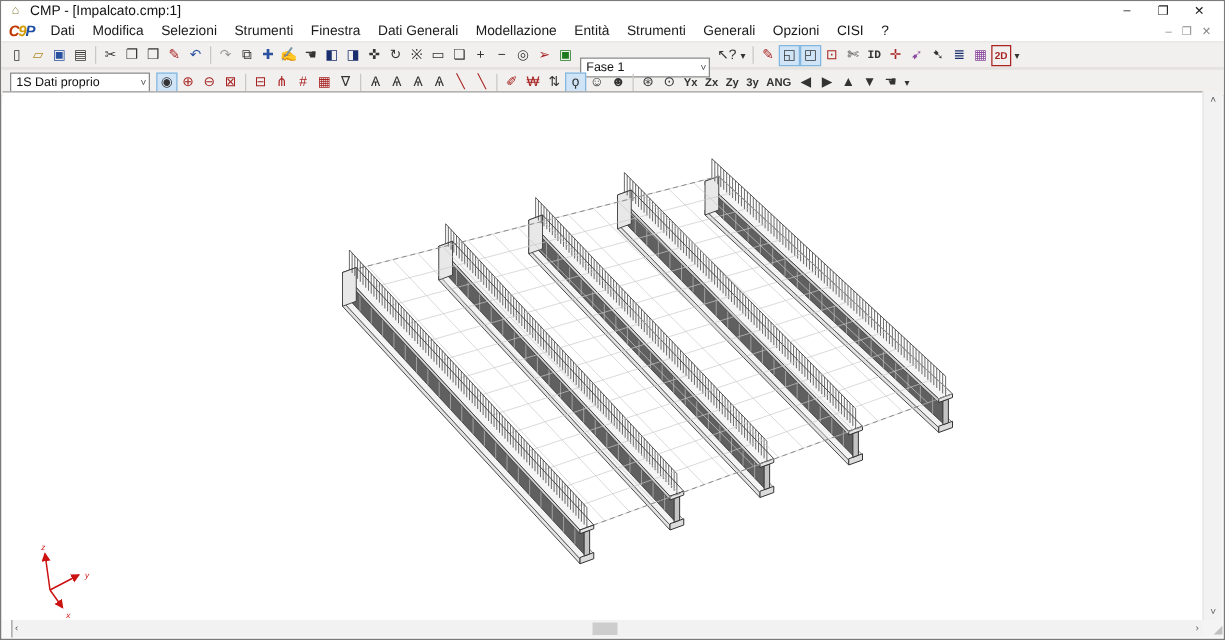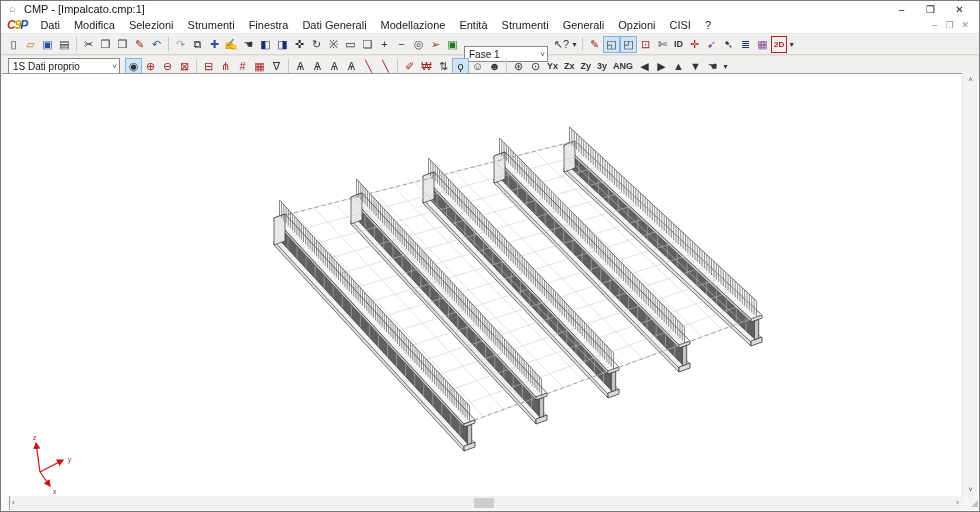--- a/index.html
+++ b/index.html
@@ -102,33 +102,33 @@
       <span class="tbtn" style="color: rgb(51, 51, 51);">✜</span>
       <span class="tbtn" style="color: rgb(51, 51, 51);">↻</span>
       <span class="tbtn" style="color: rgb(51, 51, 51);">※</span>
       <span class="tbtn" style="color: rgb(51, 51, 51);">▭</span>
       <span class="tbtn" style="color: rgb(51, 51, 51);">❏</span>
       <span class="tbtn" style="color: rgb(51, 51, 51);">+</span>
       <span class="tbtn" style="color: rgb(51, 51, 51);">−</span>
       <span class="tbtn" style="color: rgb(51, 51, 51);">◎</span>
       <span class="tbtn" style="color: rgb(168, 34, 34);">➢</span>
       <span class="tbtn" style="color: rgb(29, 122, 29);">▣</span>
-      <div class="combo" style="width: 84px; margin-top: 20px;">
+      <div class="combo" style="width: 104px; margin-top: 20px;">
         <span class="combo-text">Fase 1</span>
         <span class="combo-arrow">˅</span>
       </div>
       <span class="tbtn" style="color: rgb(51, 51, 51);">↖?</span>
       <span class="tbtn small" style="color: rgb(51, 51, 51);">▾</span>
       <span class="tsep"></span>
       <span class="tbtn" style="color: rgb(168, 34, 34);">✎</span>
       <span class="tbtn pressed" style="color: rgb(51, 51, 51);">◱</span>
       <span class="tbtn pressed" style="color: rgb(51, 51, 51);">◰</span>
       <span class="tbtn" style="color: rgb(168, 34, 34);">⊡</span>
       <span class="tbtn" style="color: rgb(51, 51, 51);">✄</span>
-      <span class="tbtn tlabel" style="color: rgb(51, 51, 51);">ID</span>
+      <span class="tbtn tlabel" style="color: rgb(51, 51, 51); font-family: Liberation Mono, monospace;">ID</span>
       <span class="tbtn" style="color: rgb(168, 34, 34);">✛</span>
       <span class="tbtn" style="color: rgb(138, 74, 158);">➹</span>
       <span class="tbtn" style="color: rgb(51, 51, 51);">➷</span>
       <span class="tbtn" style="color: rgb(26, 46, 110);">≣</span>
       <span class="tbtn" style="color: rgb(138, 74, 158);">▦</span>
       <span class="tbtn tlabel boxed" style="color: rgb(168, 34, 34);">2D</span>
       <span class="tbtn small" style="color: rgb(51, 51, 51);">▾</span>
     </div>
   <div class="toolbar" id="toolbar-view">
       <div class="combo" style="width: 112px;">

